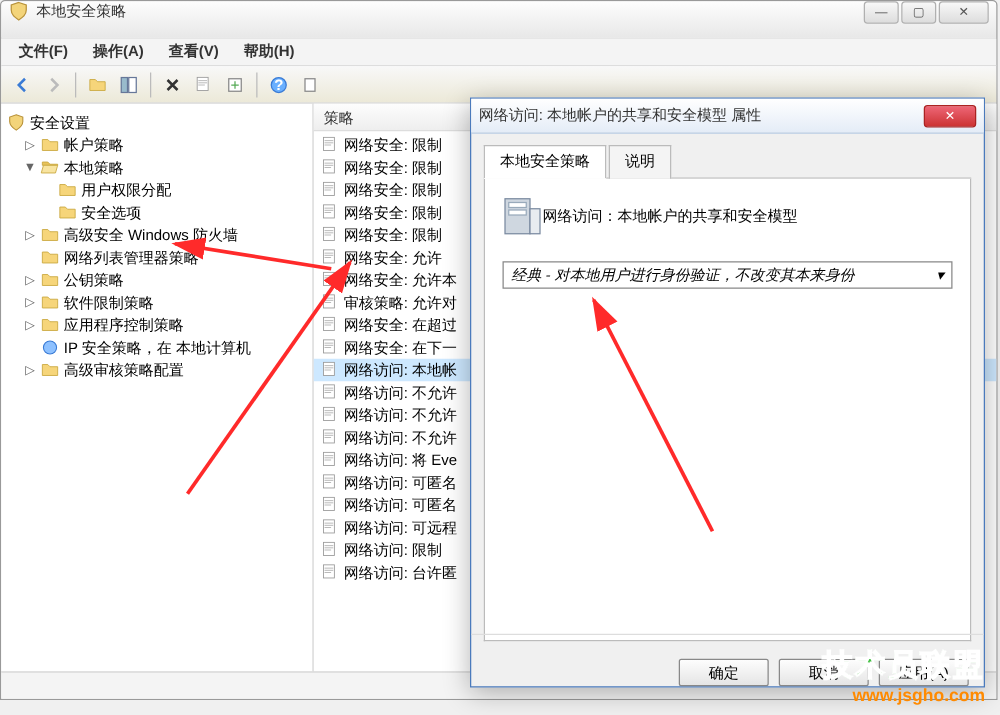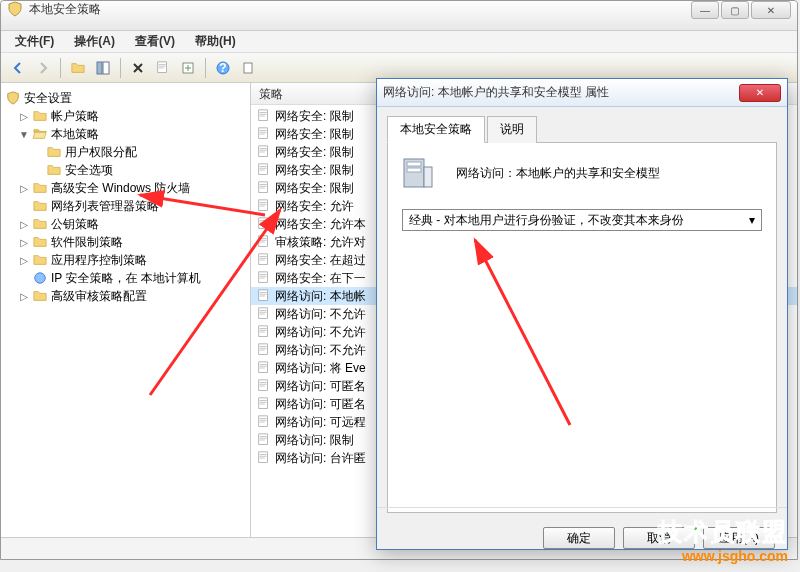--- a/index.html
+++ b/index.html
@@ -40,23 +40,23 @@
 
 .dialog { position: absolute; top: 78px; left: 376px; width: 412px; height: 472px; background: #f0f0f0; border: 1px solid #4a7abc; box-shadow: 0 4px 20px rgba(0,0,0,0.3); }
 .dlg-titlebar { height: 28px; background: linear-gradient(#fff,#e4ecf7); border-bottom: 1px solid #b8cce4; display: flex; align-items: center; padding: 0 6px; }
 .dlg-titlebar .title { flex: 1; color: #333; }
 .dlg-close { width: 42px; height: 18px; background: linear-gradient(#e67,#c33); border: 1px solid #a22; border-radius: 3px; display: flex; align-items: center; justify-content: center; color: #fff; font-size: 10px; }
 .dlg-body { padding: 8px 10px; height: calc(100% - 28px - 42px); }
 .tab-strip { display: flex; border-bottom: 1px solid #bbb; }
 .tab { padding: 4px 12px; border: 1px solid #bbb; border-bottom: none; background: #f4f4f4; margin-right: 2px; position: relative; top: 1px; }
 .tab.active { background: #fff; border-bottom: 1px solid #fff; }
 .tab-content { background: #fff; border: 1px solid #bbb; border-top: none; height: 370px; padding: 14px; }
-.policy-row { display: flex; align-items: center; gap: 22px; margin-bottom: 20px; }
+.policy-row { display: flex; align-items: center; gap: 0; margin-bottom: 20px; }
 .server-icon { width: 32px; height: 32px; }
-.dropdown { width: 100%; height: 22px; border: 1px solid #888; background: #fff; display: flex; align-items: center; padding: 0 6px; justify-content: space-between; }
+.dropdown { width: 100%; height: 22px; border: 1px solid #888; background: #fff; display: flex; align-items: center; padding: 0 6px; justify-content: space-between; font-style: italic; }
 .dlg-buttons { height: 42px; display: flex; justify-content: flex-end; align-items: flex-end; gap: 8px; padding: 0 12px; border-top: 1px solid #ddd; }
 .dlg-btn { min-width: 72px; height: 22px; border: 1px solid #888; background: linear-gradient(#fdfdfd,#e5e5e5); border-radius: 2px; padding: 0 10px; }
 
 
 .arrow { position: absolute; pointer-events: none; }
 
 
 .watermark { position: absolute; right: 12px; bottom: 8px; text-align: right; pointer-events: none; }
 .watermark .l1 { font-size: 24px; font-weight: bold; color: #3fbf3f; -webkit-text-stroke: 1px #fff; letter-spacing: 2px; }
 .watermark .l2 { font-size: 14px; color: #ff8a00; font-weight: bold; }

